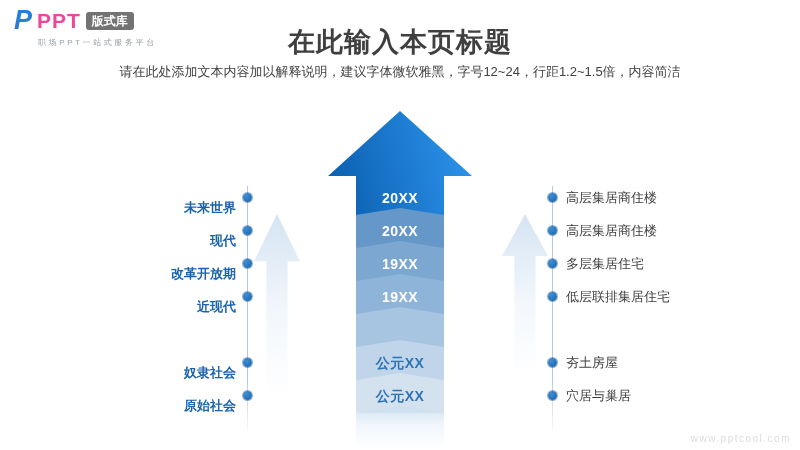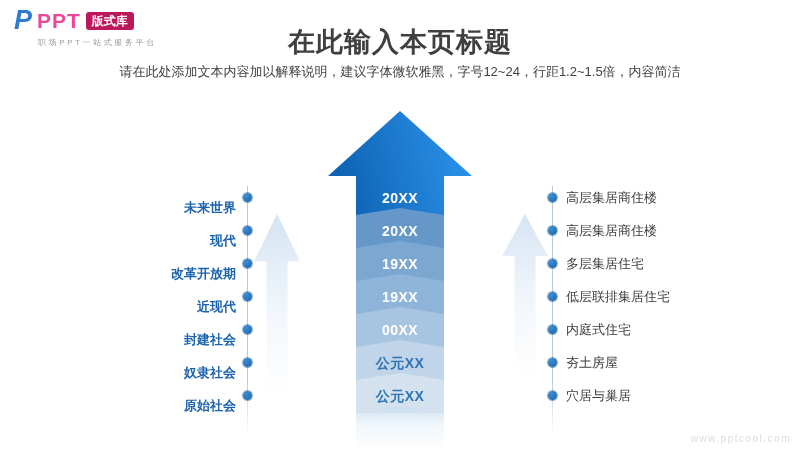--- a/index.html
+++ b/index.html
@@ -4,21 +4,21 @@
 <style>
   html,body{margin:0;padding:0;background:#ffffff;}
   .stage{position:relative;width:800px;height:450px;background:#ffffff;overflow:hidden;
          font-family:"Liberation Sans","DejaVu Sans",sans-serif;}
 
   
   .logo{position:absolute;left:14px;top:7px;}
   .logo-row{display:flex;align-items:center;gap:5px;}
   .logo-p{font-size:27px;font-weight:900;font-style:italic;color:#2d7cd3;line-height:27px;}
   .logo-brand{font-size:21px;font-weight:900;color:#ec4899;letter-spacing:1px;line-height:24px;}
-  .logo-badge{background:#be185d;color:#ffffff;font-size:12px;font-weight:700;
+  .logo-badge{background:#737373;color:#ffffff;font-size:12px;font-weight:700;
               border-radius:3px;padding:2px 6px;line-height:14px;}
   .logo-tagline{margin-top:3px;font-size:8px;letter-spacing:2.6px;color:#9aa0a6;padding-left:24px;}
 
   
   .title{position:absolute;top:24px;left:0;right:0;text-align:center;
          font-size:27px;font-weight:700;color:#3f3f3f;letter-spacing:1px;}
   .subtitle{position:absolute;top:63px;left:0;right:0;text-align:center;
             font-size:13px;color:#404040;}
 
   
@@ -122,27 +122,20 @@
     <div class="dot dot-r"></div>
     <div class="item">多层集居住宅</div>
   </div>
   <div class="row" style="top:287px">
     <div class="era">近现代</div>
     <div class="dot dot-l"></div>
     <div class="val" style="color: rgb(255, 255, 255);">19XX</div>
     <div class="dot dot-r"></div>
     <div class="item">低层联排集居住宅</div>
   </div>
-  <div class="row" style="top:320px">
-    <div class="era">封建社会</div>
-    <div class="dot dot-l"></div>
-    <div class="val" style="color: rgb(255, 255, 255);">00XX</div>
-    <div class="dot dot-r"></div>
-    <div class="item">内庭式住宅</div>
-  </div>
   <div class="row" style="top:353px">
     <div class="era">奴隶社会</div>
     <div class="dot dot-l"></div>
     <div class="val" style="color: rgb(46, 116, 181);">公元XX</div>
     <div class="dot dot-r"></div>
     <div class="item">夯土房屋</div>
   </div>
   <div class="row" style="top:386px">
     <div class="era">原始社会</div>
     <div class="dot dot-l"></div>

